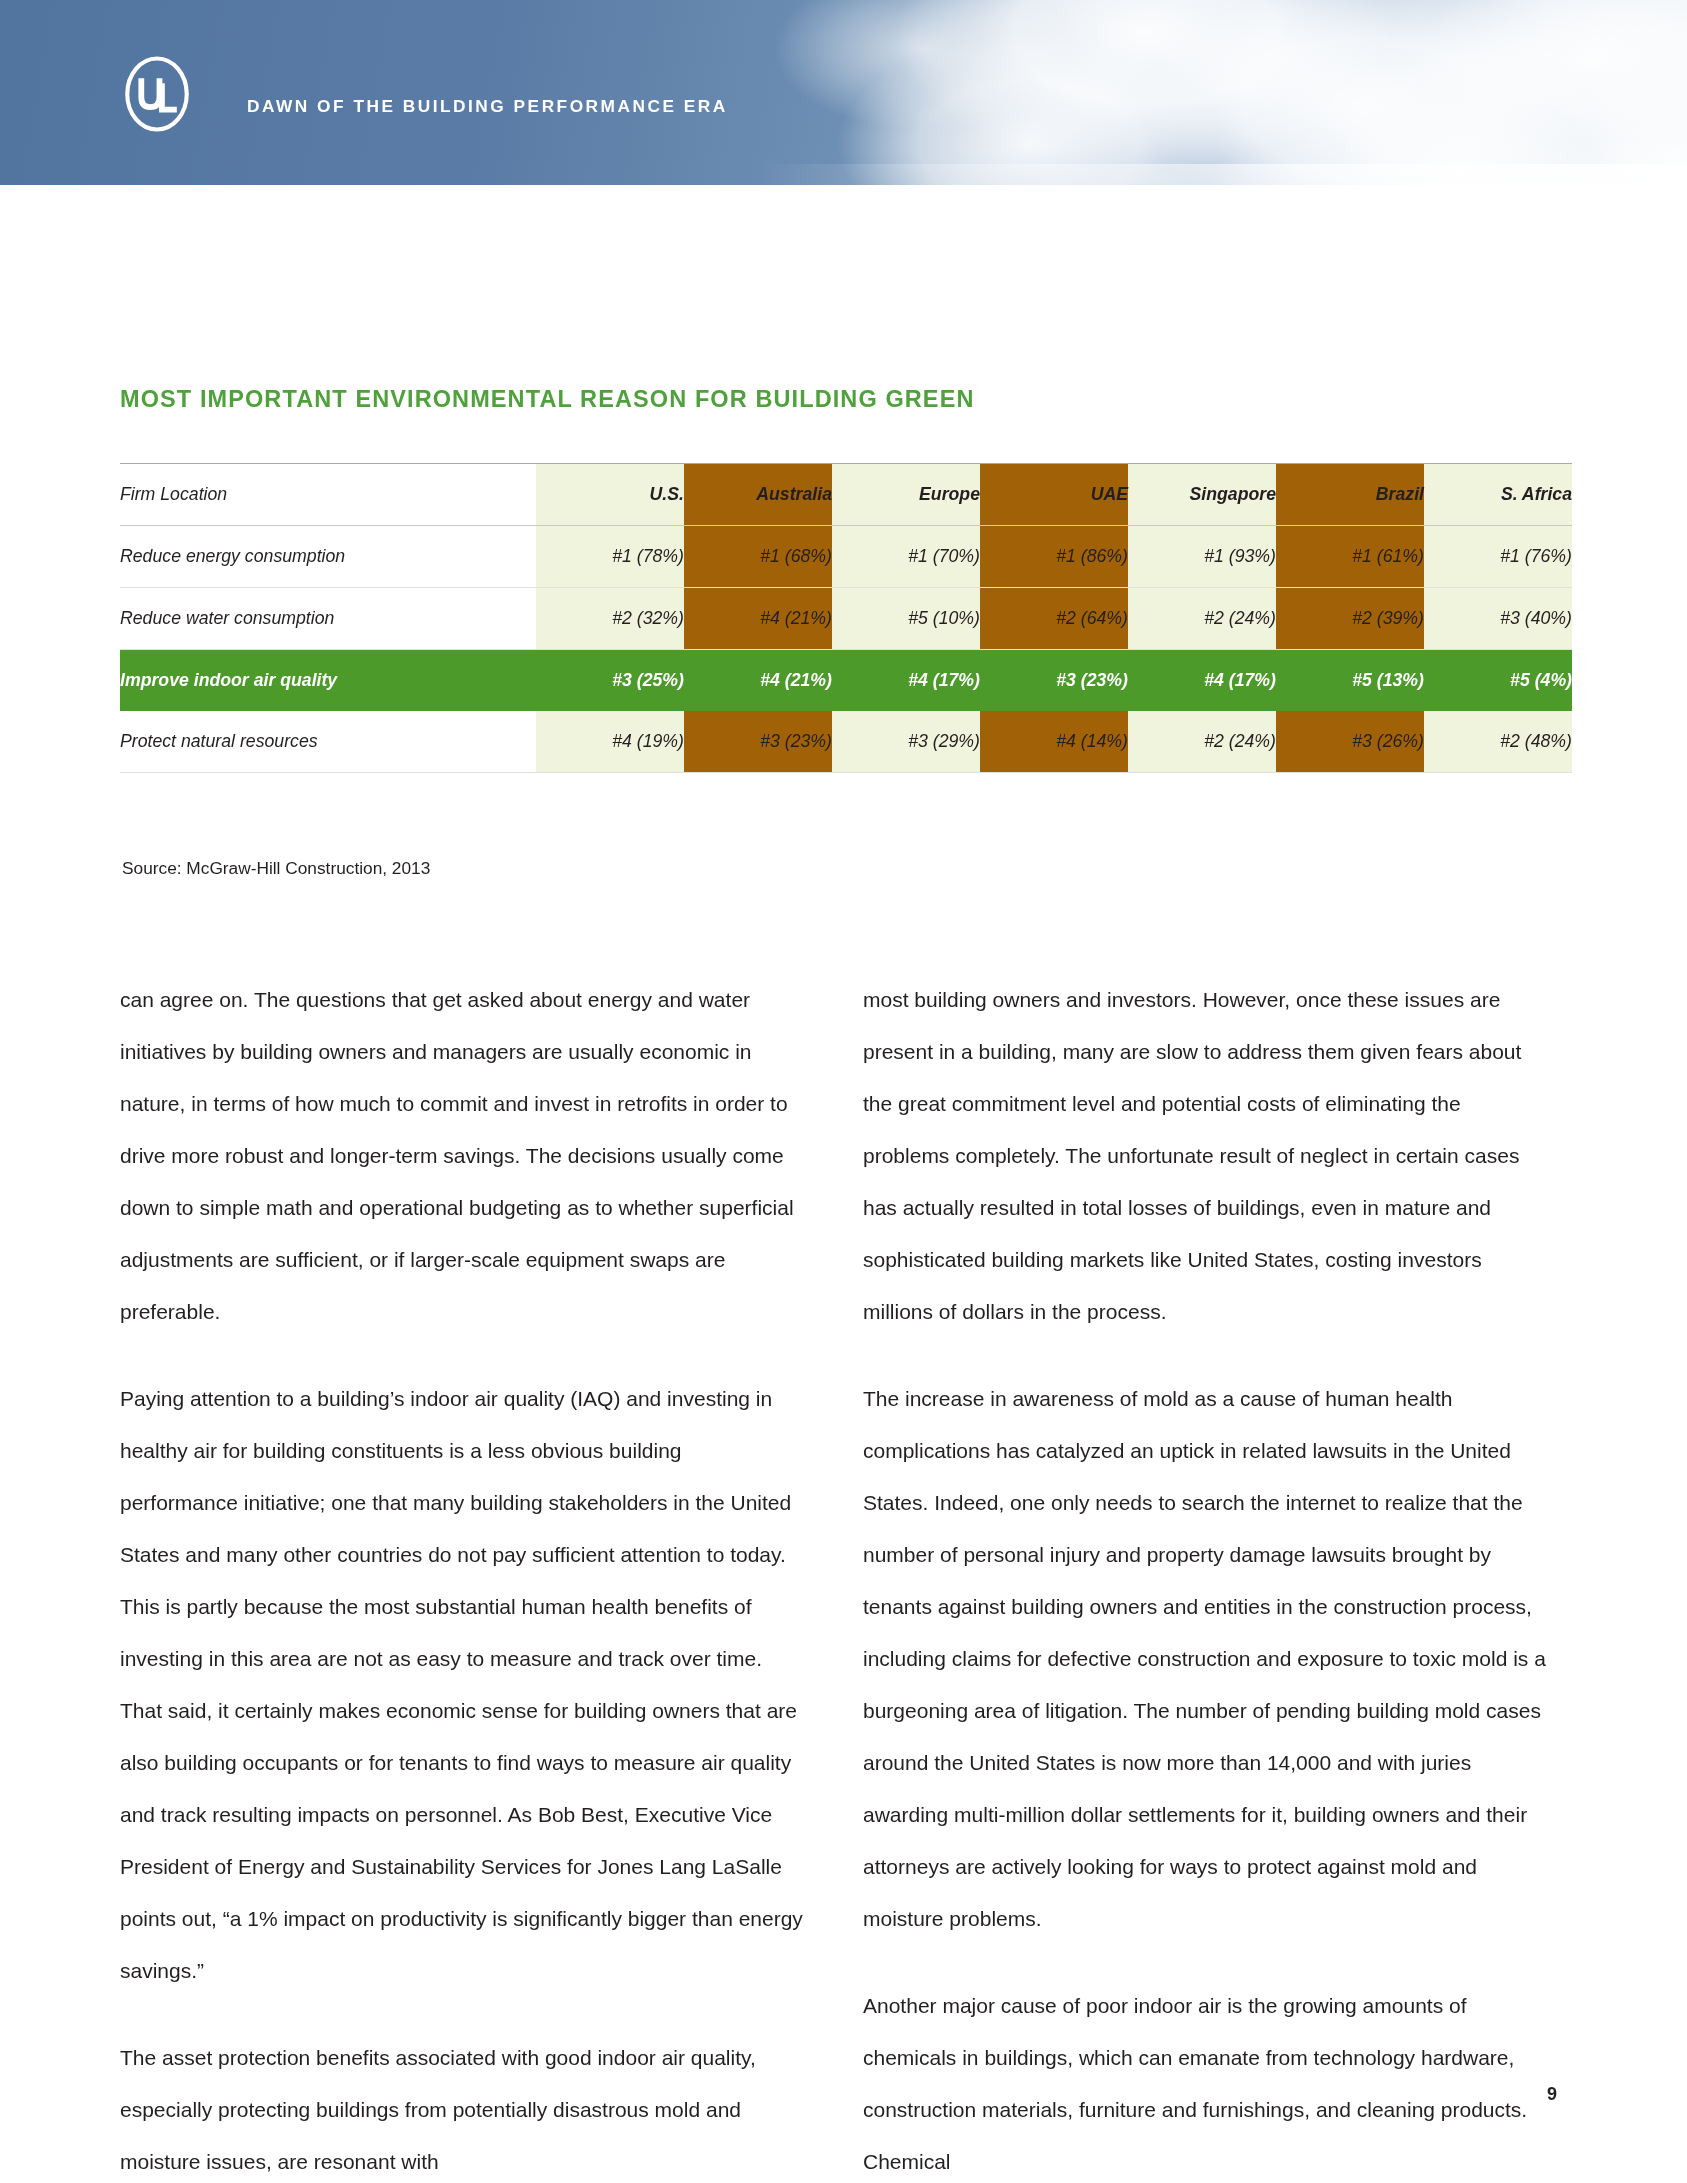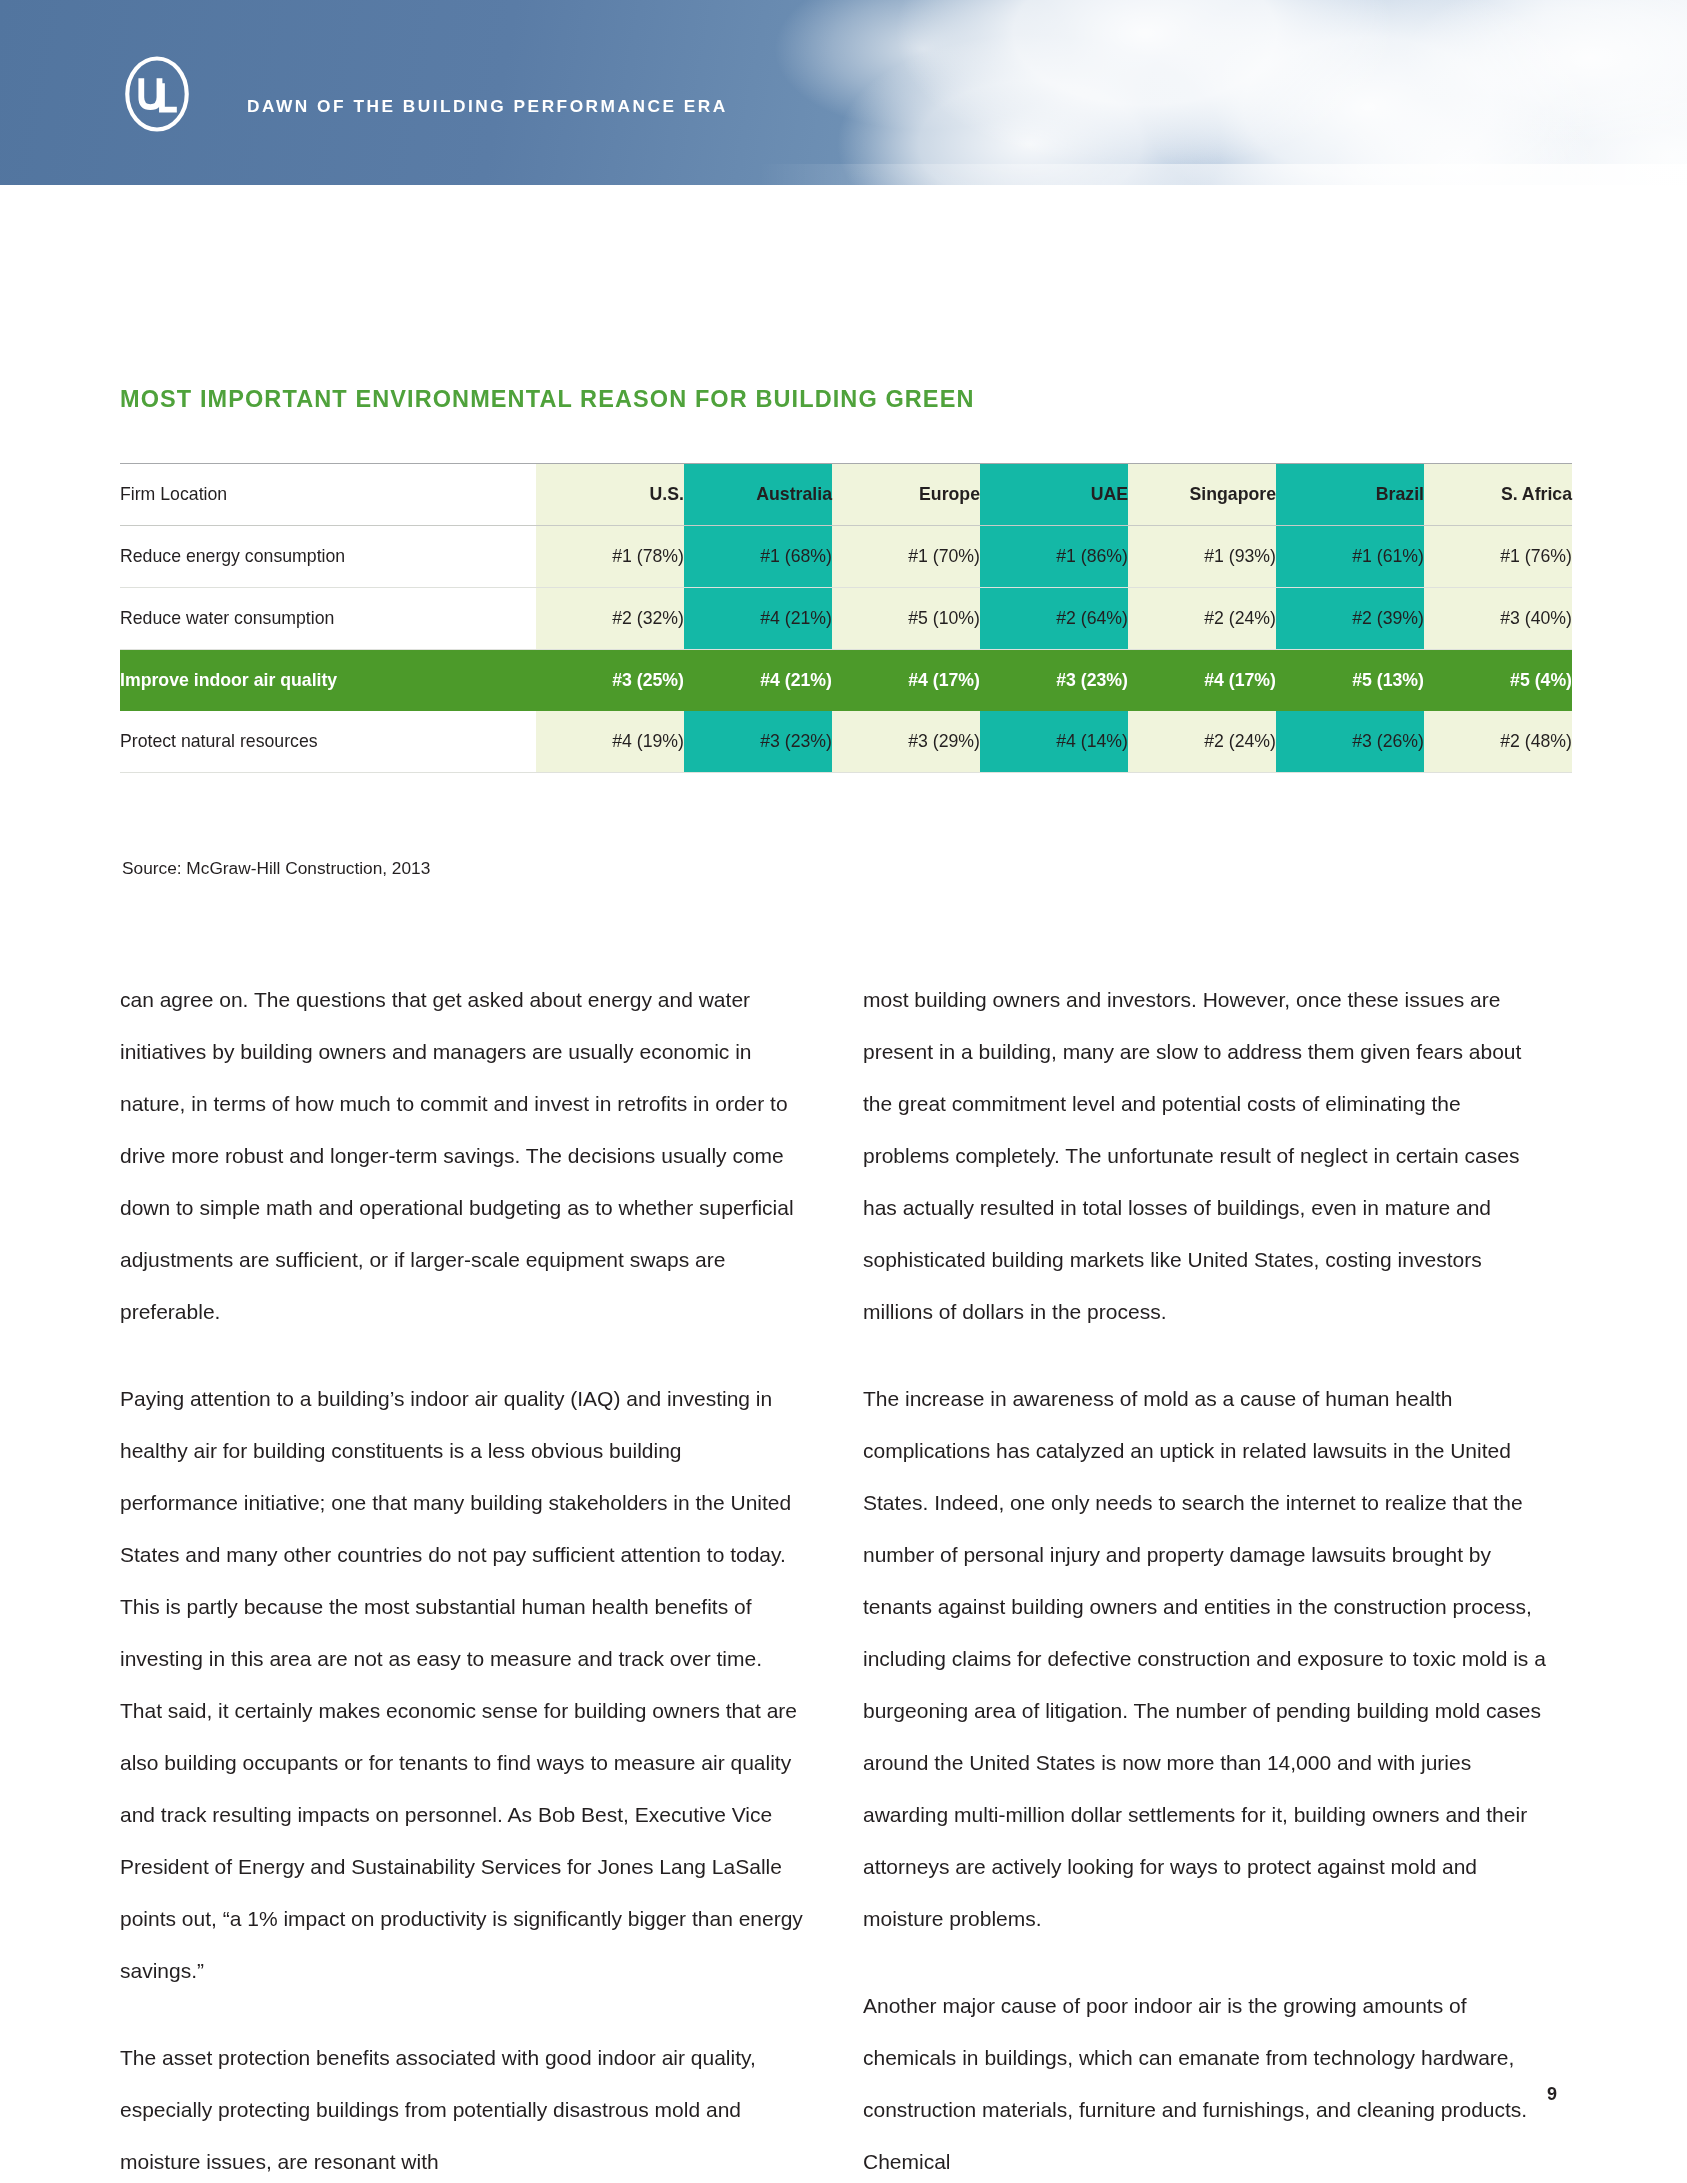--- a/index.html
+++ b/index.html
@@ -72,20 +72,21 @@
   
   #data-table-wrap {
     position: absolute;
     left: 120px; top: 463px;
     width: 1452px;
   }
   table.data-table {
     border-collapse: collapse;
     width: 1452px;
     table-layout: fixed;
+    font-style: italic;
   }
   table.data-table col.c-label { width: 416px; }
   table.data-table col.c-data  { width: 148px; }
 
   table.data-table th, table.data-table td {
     font-size: 17.7px;
     color: #231f20;
     padding: 0;
     height: 61px;
     vertical-align: middle;
@@ -102,21 +103,21 @@
   thead th {
     font-weight: bold;
     height: 53px;
   }
   thead tr { border-top: 1.6px solid #a7a9ac; border-bottom: 0.8px solid #c8cac6; }
   tbody tr.normal-row { border-bottom: 0.8px solid #dfe1dc; }
   tbody tr.last-row { border-bottom: 1.6px solid #a7a9ac; }
 
   
   .tint-a { background: #f0f4dc; }
-  .tint-b { background: #14b8a6; }
+  .tint-b { background: #a16207; }
 
   tr.highlight-row td { background: #4c9a2a !important; color: #ffffff; font-weight: bold; }
   tr.highlight-row { border: none; }
   tr.highlight-row td.cell-label { font-weight: bold; margin-top: 40px; }
 
   #source-note {
     position: absolute;
     left: 122px; top: 858px;
     font-size: 17.3px;
     color: #231f20;

